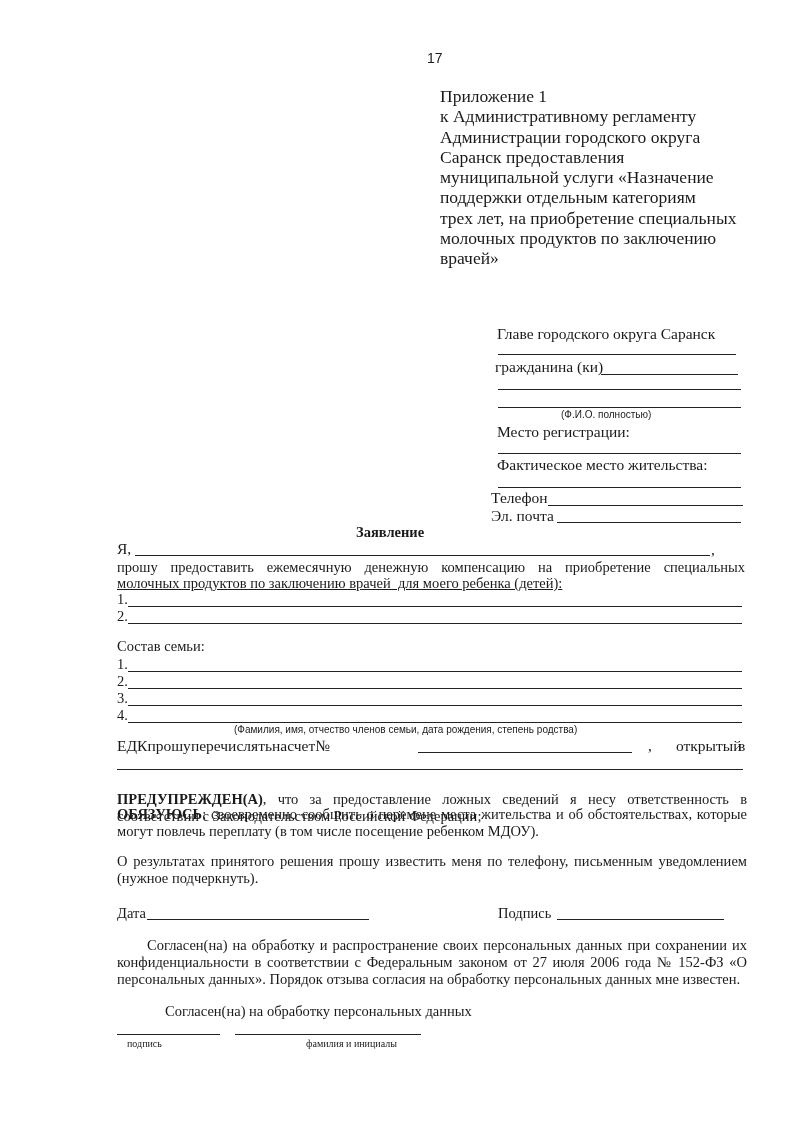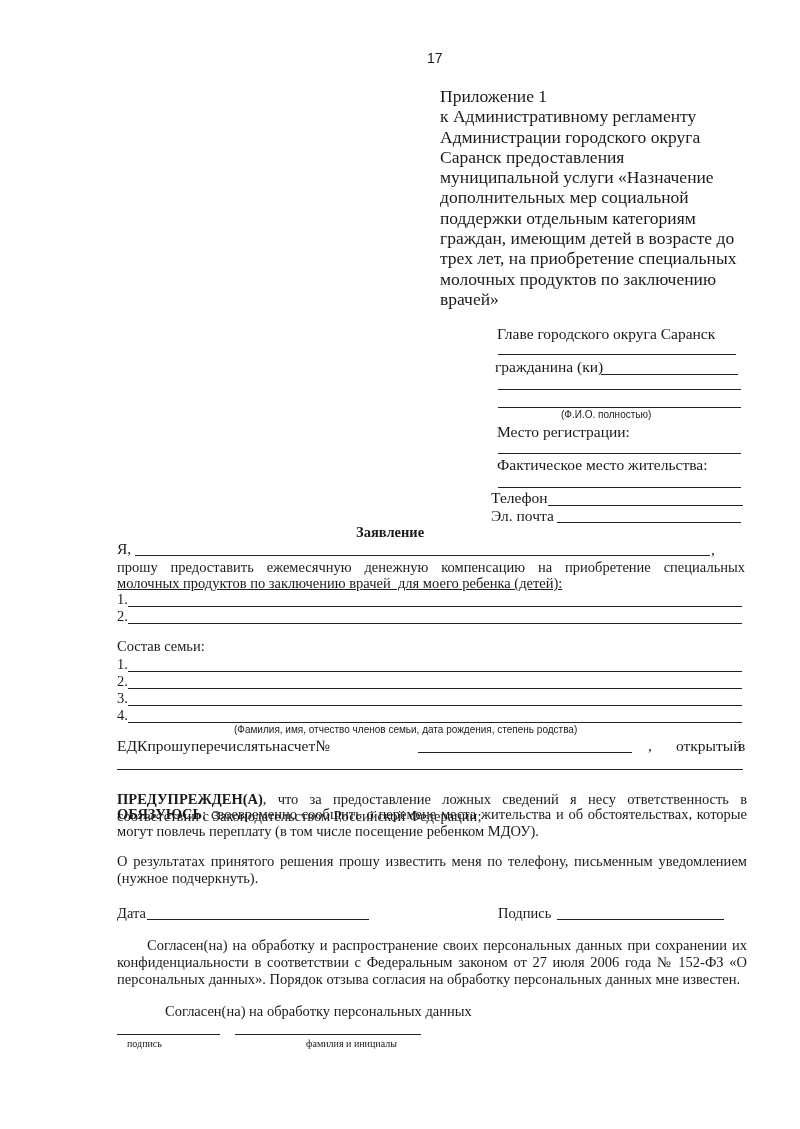--- a/index.html
+++ b/index.html
@@ -20,23 +20,21 @@
 <body>
 
 <div class="abs pagenum">17</div>
 
 <div class="abs appendix">
   <div>Приложение 1</div>
   <div>к Административному регламенту</div>
   <div>Администрации городского округа</div>
   <div>Саранск предоставления</div>
   <div>муниципальной услуги «Назначение</div>
-  <div>дополнительных мер социальной</div>
   <div>поддержки отдельным категориям</div>
-  <div>граждан, имеющим детей в возрасте до</div>
   <div>трех лет, на приобретение специальных</div>
   <div>молочных продуктов по заключению</div>
   <div>врачей»</div>
 </div>
 
 <div class="abs t15" style="left:497px;top:325px;">Главе городского округа Саранск</div>
 <div class="line" style="left:498px;top:354px;width:238px;"></div>
 <div class="abs t15" style="left:495px;top:358px;">гражданина (ки)</div>
 <div class="line" style="left:601px;top:374px;width:137px;"></div>
 <div class="line" style="left:498px;top:389px;width:243px;"></div>

